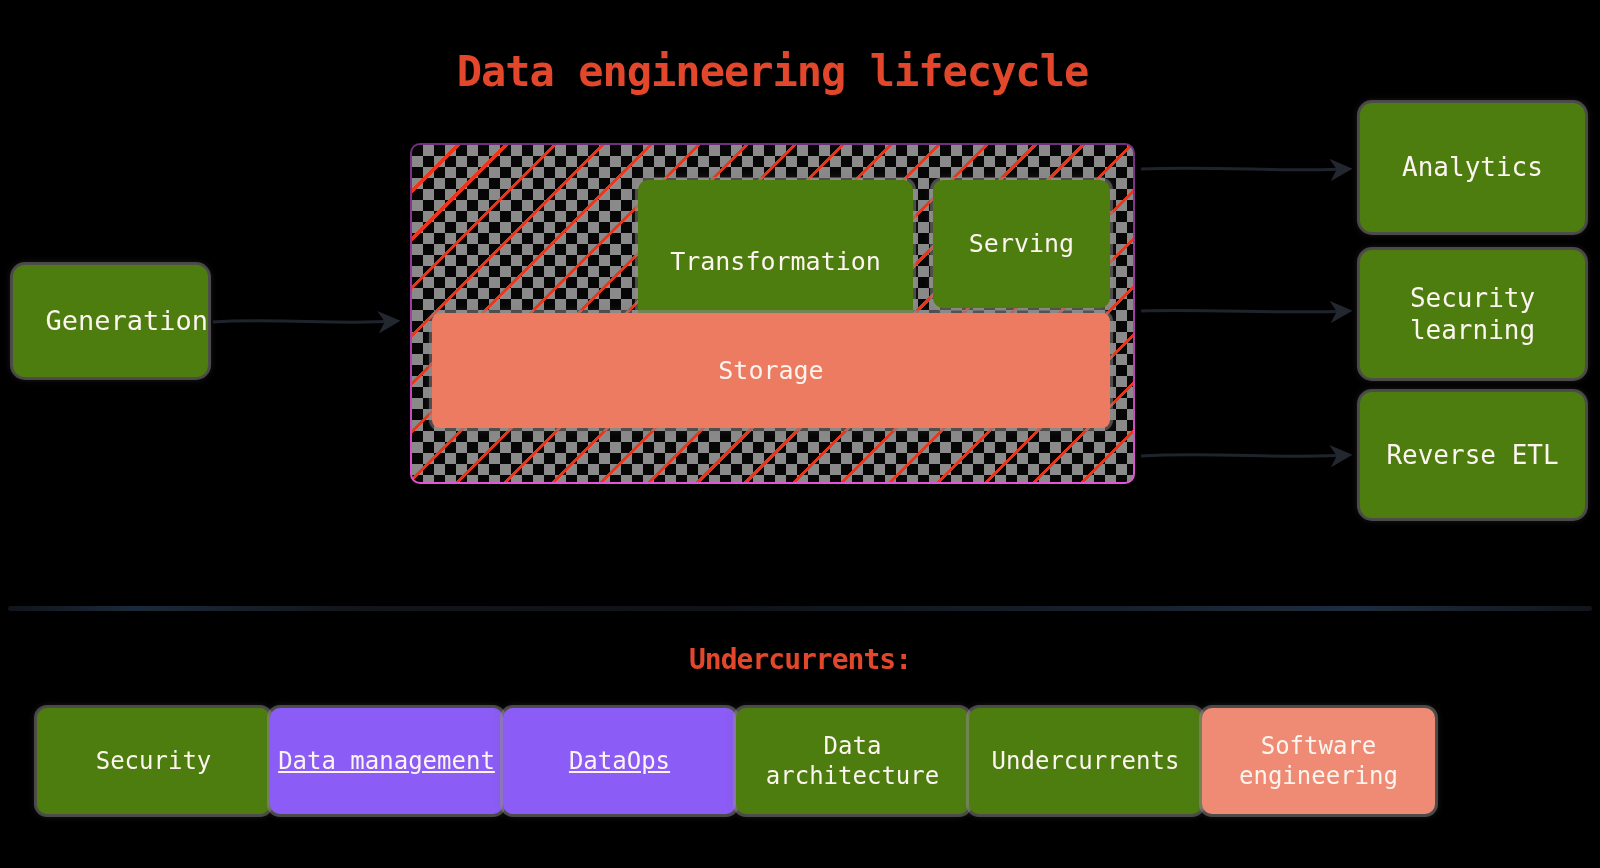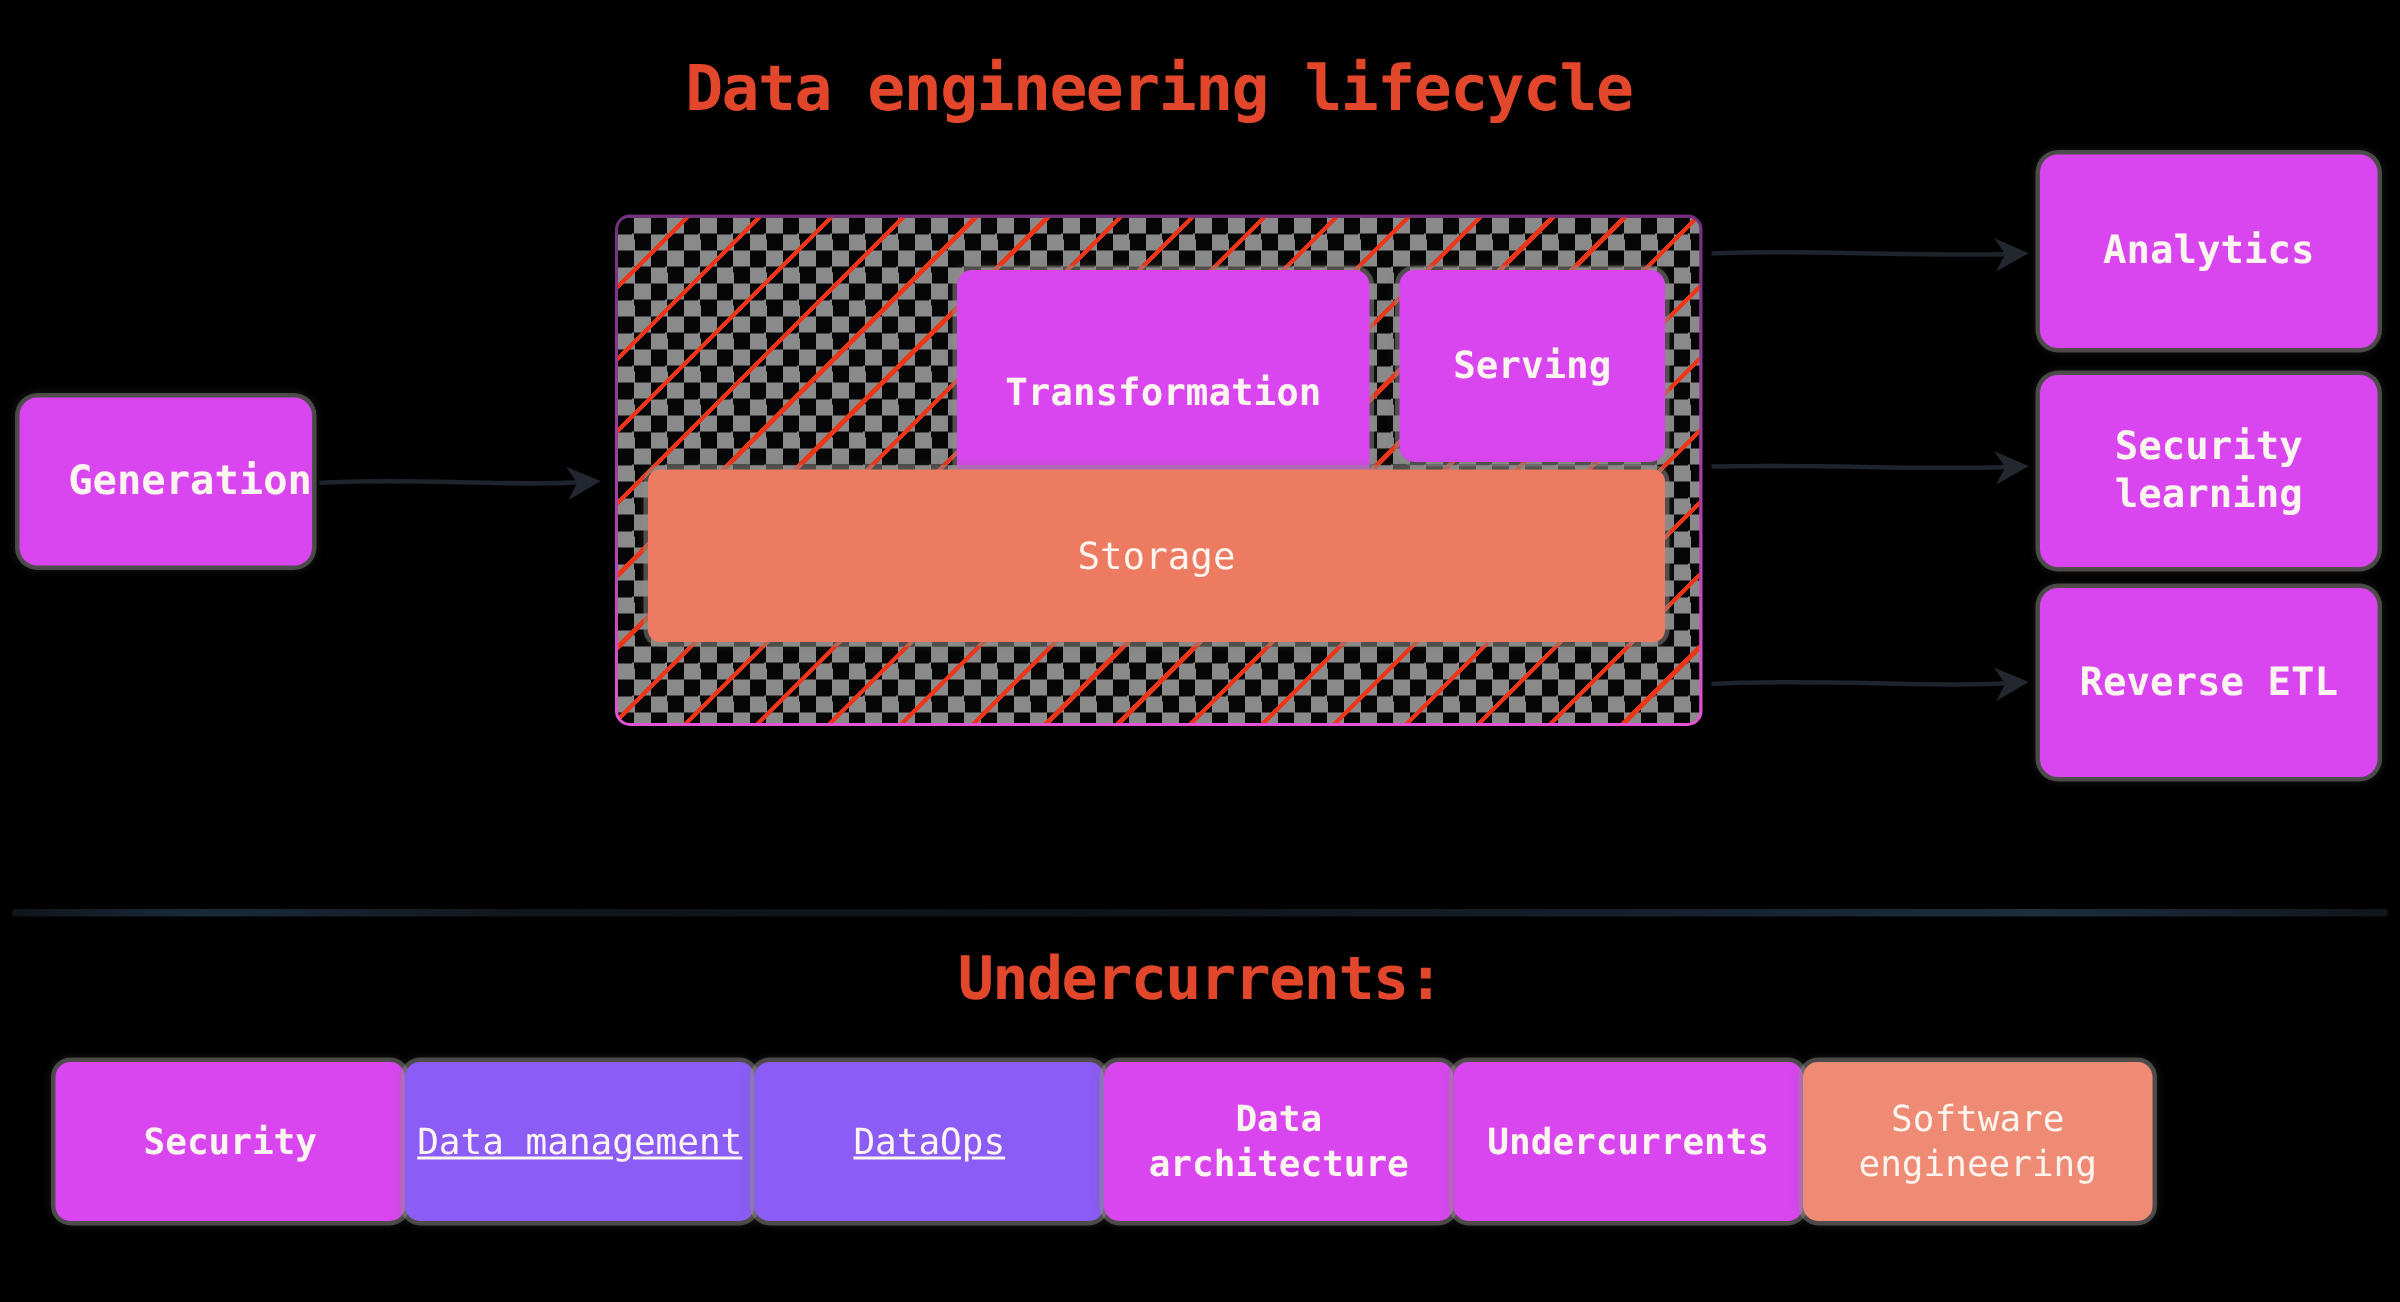--- a/index.html
+++ b/index.html
@@ -3,30 +3,31 @@
 <meta charset="utf-8">
 <style>
   html,body{margin:0;padding:0;background:#000;}
   .page{
     position:relative;width:1600px;height:868px;background:#000;overflow:hidden;
     font-family:"DejaVu Sans Mono","Liberation Mono",monospace;
   }
   .heading{
     position:absolute;text-align:center;color:#e2472c;font-weight:bold;
     letter-spacing:-1px;
+    margin-top:13px;
   }
   .heading.main{left:400px;top:34px;width:745px;font-size:42px;}
-  .heading.sub{left:0;top:630px;width:1600px;font-size:40px;}
+  .heading.sub{left:0;top:630px;width:1600px;font-size:28px;}
   .box{
     position:absolute;display:flex;align-items:center;justify-content:center;
     text-align:center;color:#fcf5ef;font-size:25px;line-height:1.25;
     border-radius:12px;
     box-shadow:0 0 0 3px rgba(150,146,144,0.45), 0 0 7px 2px rgba(110,108,108,0.30);
   }
-  .red{background:#d946ef;font-weight:bold;}
+  .red{background:#4d7c0f;}
   .salmon{background:#8b5cf6;text-decoration:underline;}
   .salmon-light{background:#ef8b74;}
   .storage-salmon{background:#ec7b61;}
   
   .lifecycle-frame{
     position:absolute;left:410px;top:143px;width:725px;height:341px;
     background:linear-gradient(180deg,#722f80 0%,#a83fa8 55%,#e653d6 100%);
     border-radius:10px;padding:2px;box-sizing:border-box;
   }
   .hatch{

